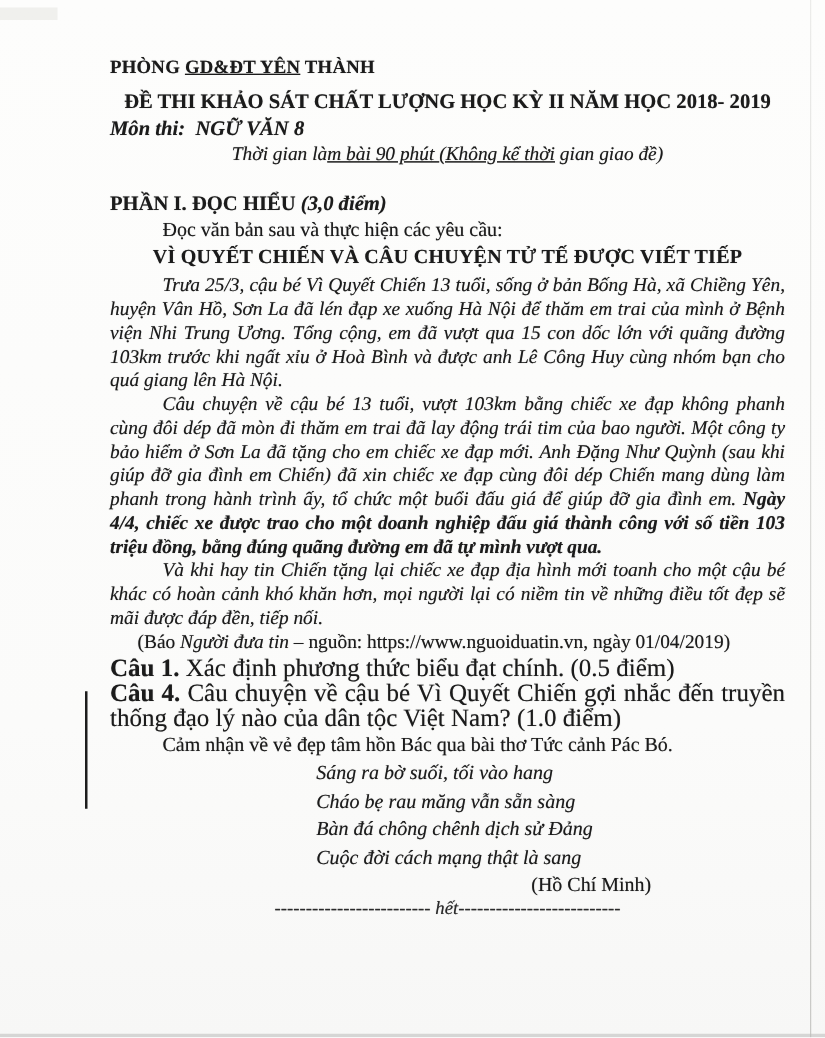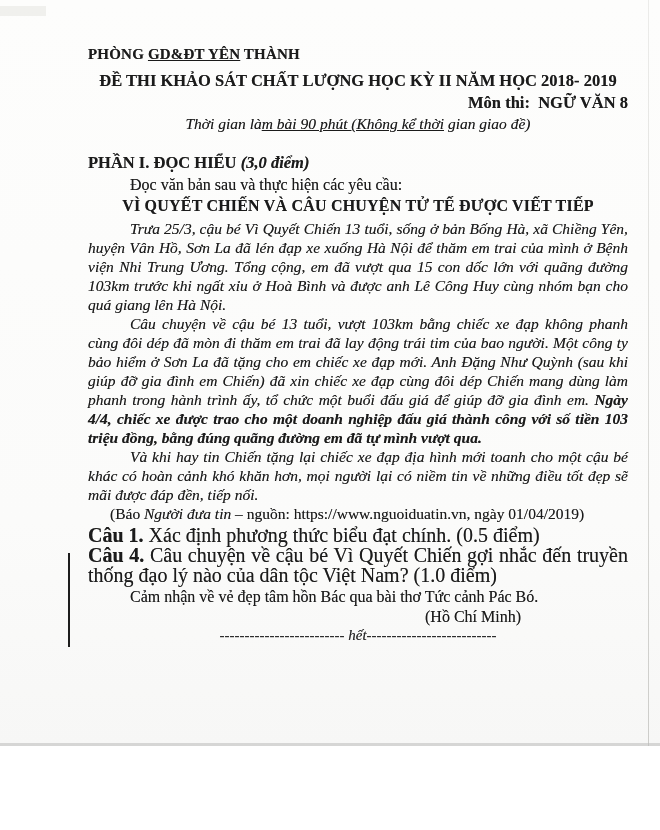--- a/index.html
+++ b/index.html
@@ -1,31 +1,31 @@
 <!DOCTYPE html>
 <html><head>
 <meta charset="utf-8">
 <style>
   html,body { margin:0; padding:0; background:#ffffff; }
   .page {
     position:relative;
-    width:660px; height:746px;
+    width:660px; height:830px;
     background:linear-gradient(180deg,#fdfdfc 0%, #fbfbfa 70%, #f7f7f6 100%);
     overflow:hidden;
     font-family:"Liberation Serif","DejaVu Serif",serif;
     color:#1b1b1b;
     text-shadow:0 0 0.6px rgba(25,25,25,0.55);
   }
   .content { position:absolute; top:46px; left:88px; width:540px; }
 
   .dept { font-size:15px; font-weight:bold; letter-spacing:0.2px; }
   .dept .u { text-decoration:underline; }
 
   .title { margin-top:8px; text-align:center; font-weight:bold; font-size:16.5px; }
-  .subject { text-align:right; font-weight:bold; font-size:16.5px; margin-top:2px; white-space:pre; }
+  .subject { text-align:left; font-weight:bold; font-size:16.5px; margin-top:2px; white-space:pre;font-style:italic; }
   .duration { text-align:center; font-size:15.5px; font-style:italic; margin-top:2px; }
   .duration .b { font-weight:normal; }
   .duration .u { text-decoration:underline; }
 
   .section-heading { margin-top:20px; font-weight:bold; font-size:16.5px; }
   .section-heading .pts { font-style:italic; }
 
   .instruction { margin-top:3px; font-size:16px; text-indent:42px; }
   .passage-title { margin-top:3px; text-align:center; font-weight:bold; font-size:16px; letter-spacing:0.2px; }
 
@@ -88,18 +88,24 @@
     <div class="source"><span>(Báo </span><span class="it">Người đưa tin</span><span> – nguồn: https://www.nguoiduatin.vn, ngày 01/04/2019)</span></div>
 
     <div class="questions">
       <p><span class="q-label">Câu 1.</span><span> Xác định phương thức biểu đạt chính. (0.5 điểm)</span></p>
       <p><span class="q-label">Câu 4.</span><span> Câu chuyện về cậu bé Vì Quyết Chiến gợi nhắc đến truyền thống đạo lý nào của dân tộc Việt Nam? (1.0 điểm)</span></p>
     </div>
 
 
     <div class="prompt">Cảm nhận về vẻ đẹp tâm hồn Bác qua bài thơ Tức cảnh Pác Bó.</div>
 
+    <div class="poem">
+      <div>Sáng ra bờ suối, tối vào hang</div>
+      <div>Cháo bẹ rau măng vẫn sẵn sàng</div>
+      <div>Bàn đá chông chênh dịch sử Đảng</div>
+      <div>Cuộc đời cách mạng thật là sang</div>
+    </div>
     <div class="poem-author">(Hồ Chí Minh)</div>
 
     <div class="footer"><span>------------------------- </span><span class="word">hết</span><span>--------------------------</span></div>
 
   </div>
 </div>
 
 </body></html>

